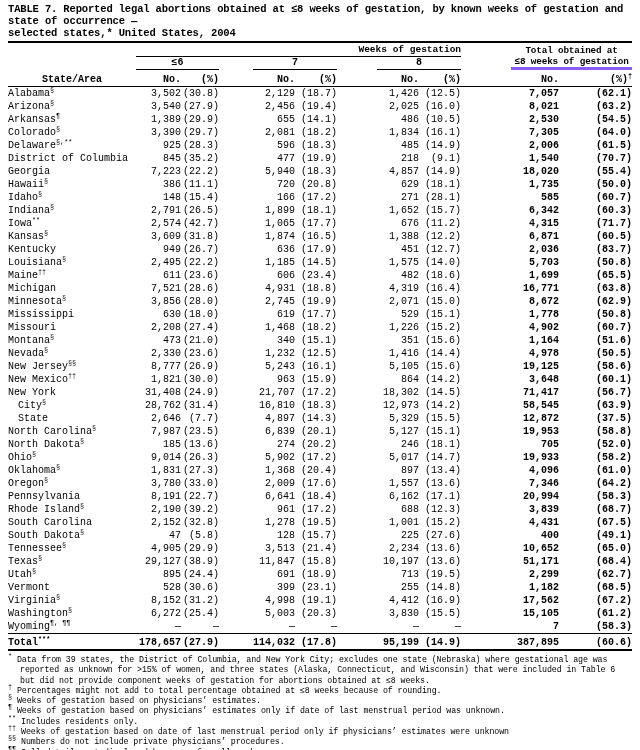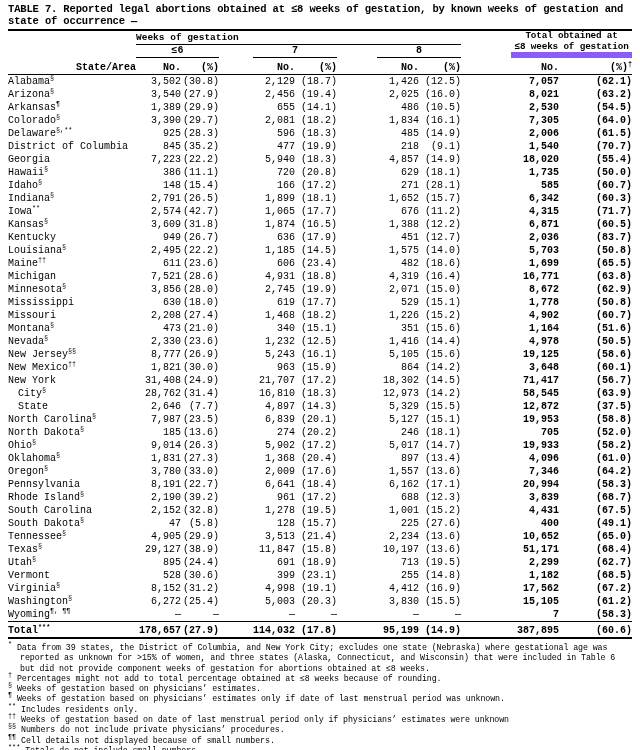--- a/index.html
+++ b/index.html
@@ -15,39 +15,39 @@
     letter-spacing:-0.15px; color:#000;
   }
   .title-rule { border-bottom:2px solid #000; margin-top:2px; }
 
   table { border-collapse:collapse; table-layout:fixed; width:624px; }
   td { padding:0; font-size:10px; line-height:13px; vertical-align:bottom;
        white-space:nowrap; color:#000; }
 
   
   .spanner div {
-    border-bottom:1px solid #000; font-weight:700; text-align:left;
+    border-bottom:1px solid #000; font-weight:700; text-align:right;
     font-size:9.5px; line-height:12px; padding-top:1px;
   }
   .group div {
     border-bottom:1px solid #000; font-weight:700; text-align:center;
     font-size:10px; line-height:12px;
   }
   .g7 div { margin-left:34px; }
   .g8 div { margin-left:40px; }
   .total-head { vertical-align:bottom; }
   .total-head div {
-    border-bottom:6px solid #8b5cf6; font-weight:700; text-align:center;
+    border-bottom:3px solid #8b5cf6; font-weight:700; text-align:center;
     font-size:9.3px; line-height:10.5px; margin-left:50px; letter-spacing:-0.15px;
   }
   .colhead {
     font-weight:700; text-align:right; border-bottom:1.5px solid #000;
     height:16px;
   }
-  .stub-head { text-align:right; }
+  .stub-head { text-align:center; }
 
   
   tbody td { height:13px; }
   .num { text-align:right; }
   .tot { font-weight:700; }
   .stub { text-align:left; overflow:hidden; }
   .indent { padding-left:10px; }
   tr.total td { border-top:1px solid #000; border-bottom:2.5px solid #000;
                 font-weight:700; height:15px; }
 
@@ -59,20 +59,21 @@
   .fn { padding-left:12px; text-indent:-12px; }
   .fn sup { font-size:6.8px; }
 </style>
 </head>
 <body>
 
 <div class="page">
 
   <div class="title">
     <span>TABLE 7. Reported legal abortions obtained at ≤8 weeks of gestation, by known weeks of gestation and state of occurrence —</span><br>
+    <span>selected states,* United States, 2004</span>
   </div>
   <div class="title-rule"></div>
 
   <table>
     <colgroup>
       <col style="width:128px">
         <col style="width:45px">
         <col style="width:38px">
       <col style="width:76px">
         <col style="width:42px">

